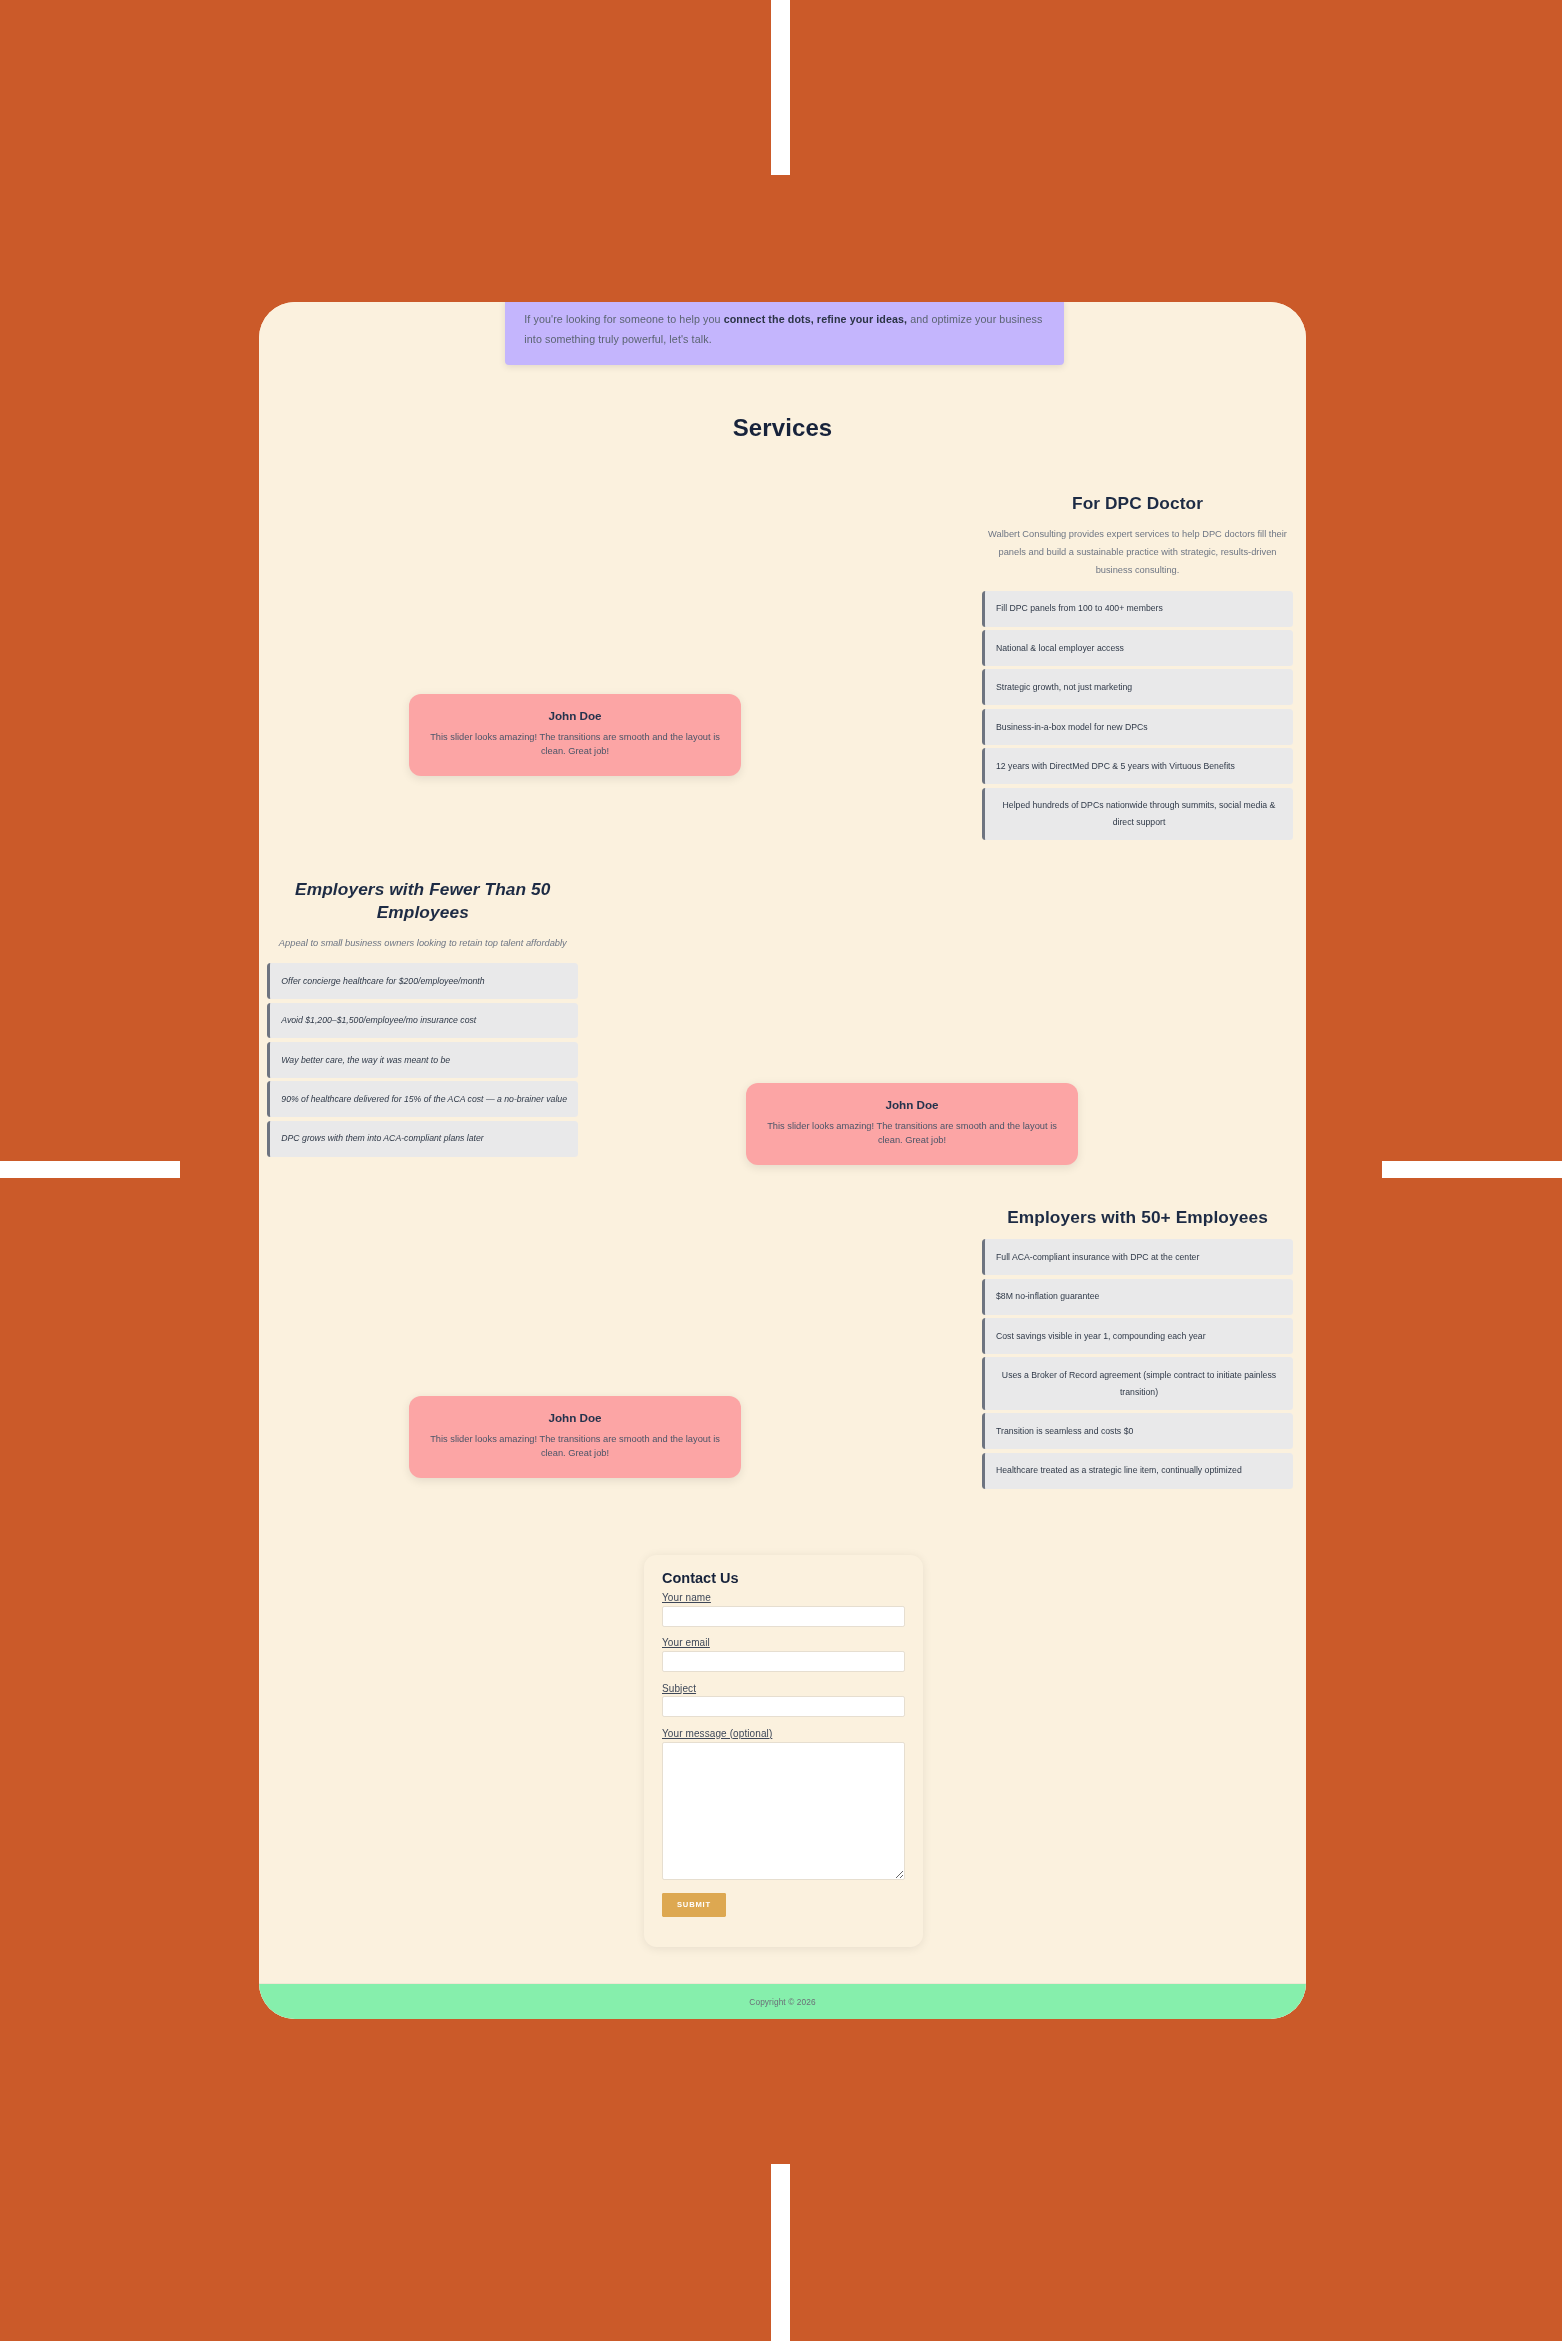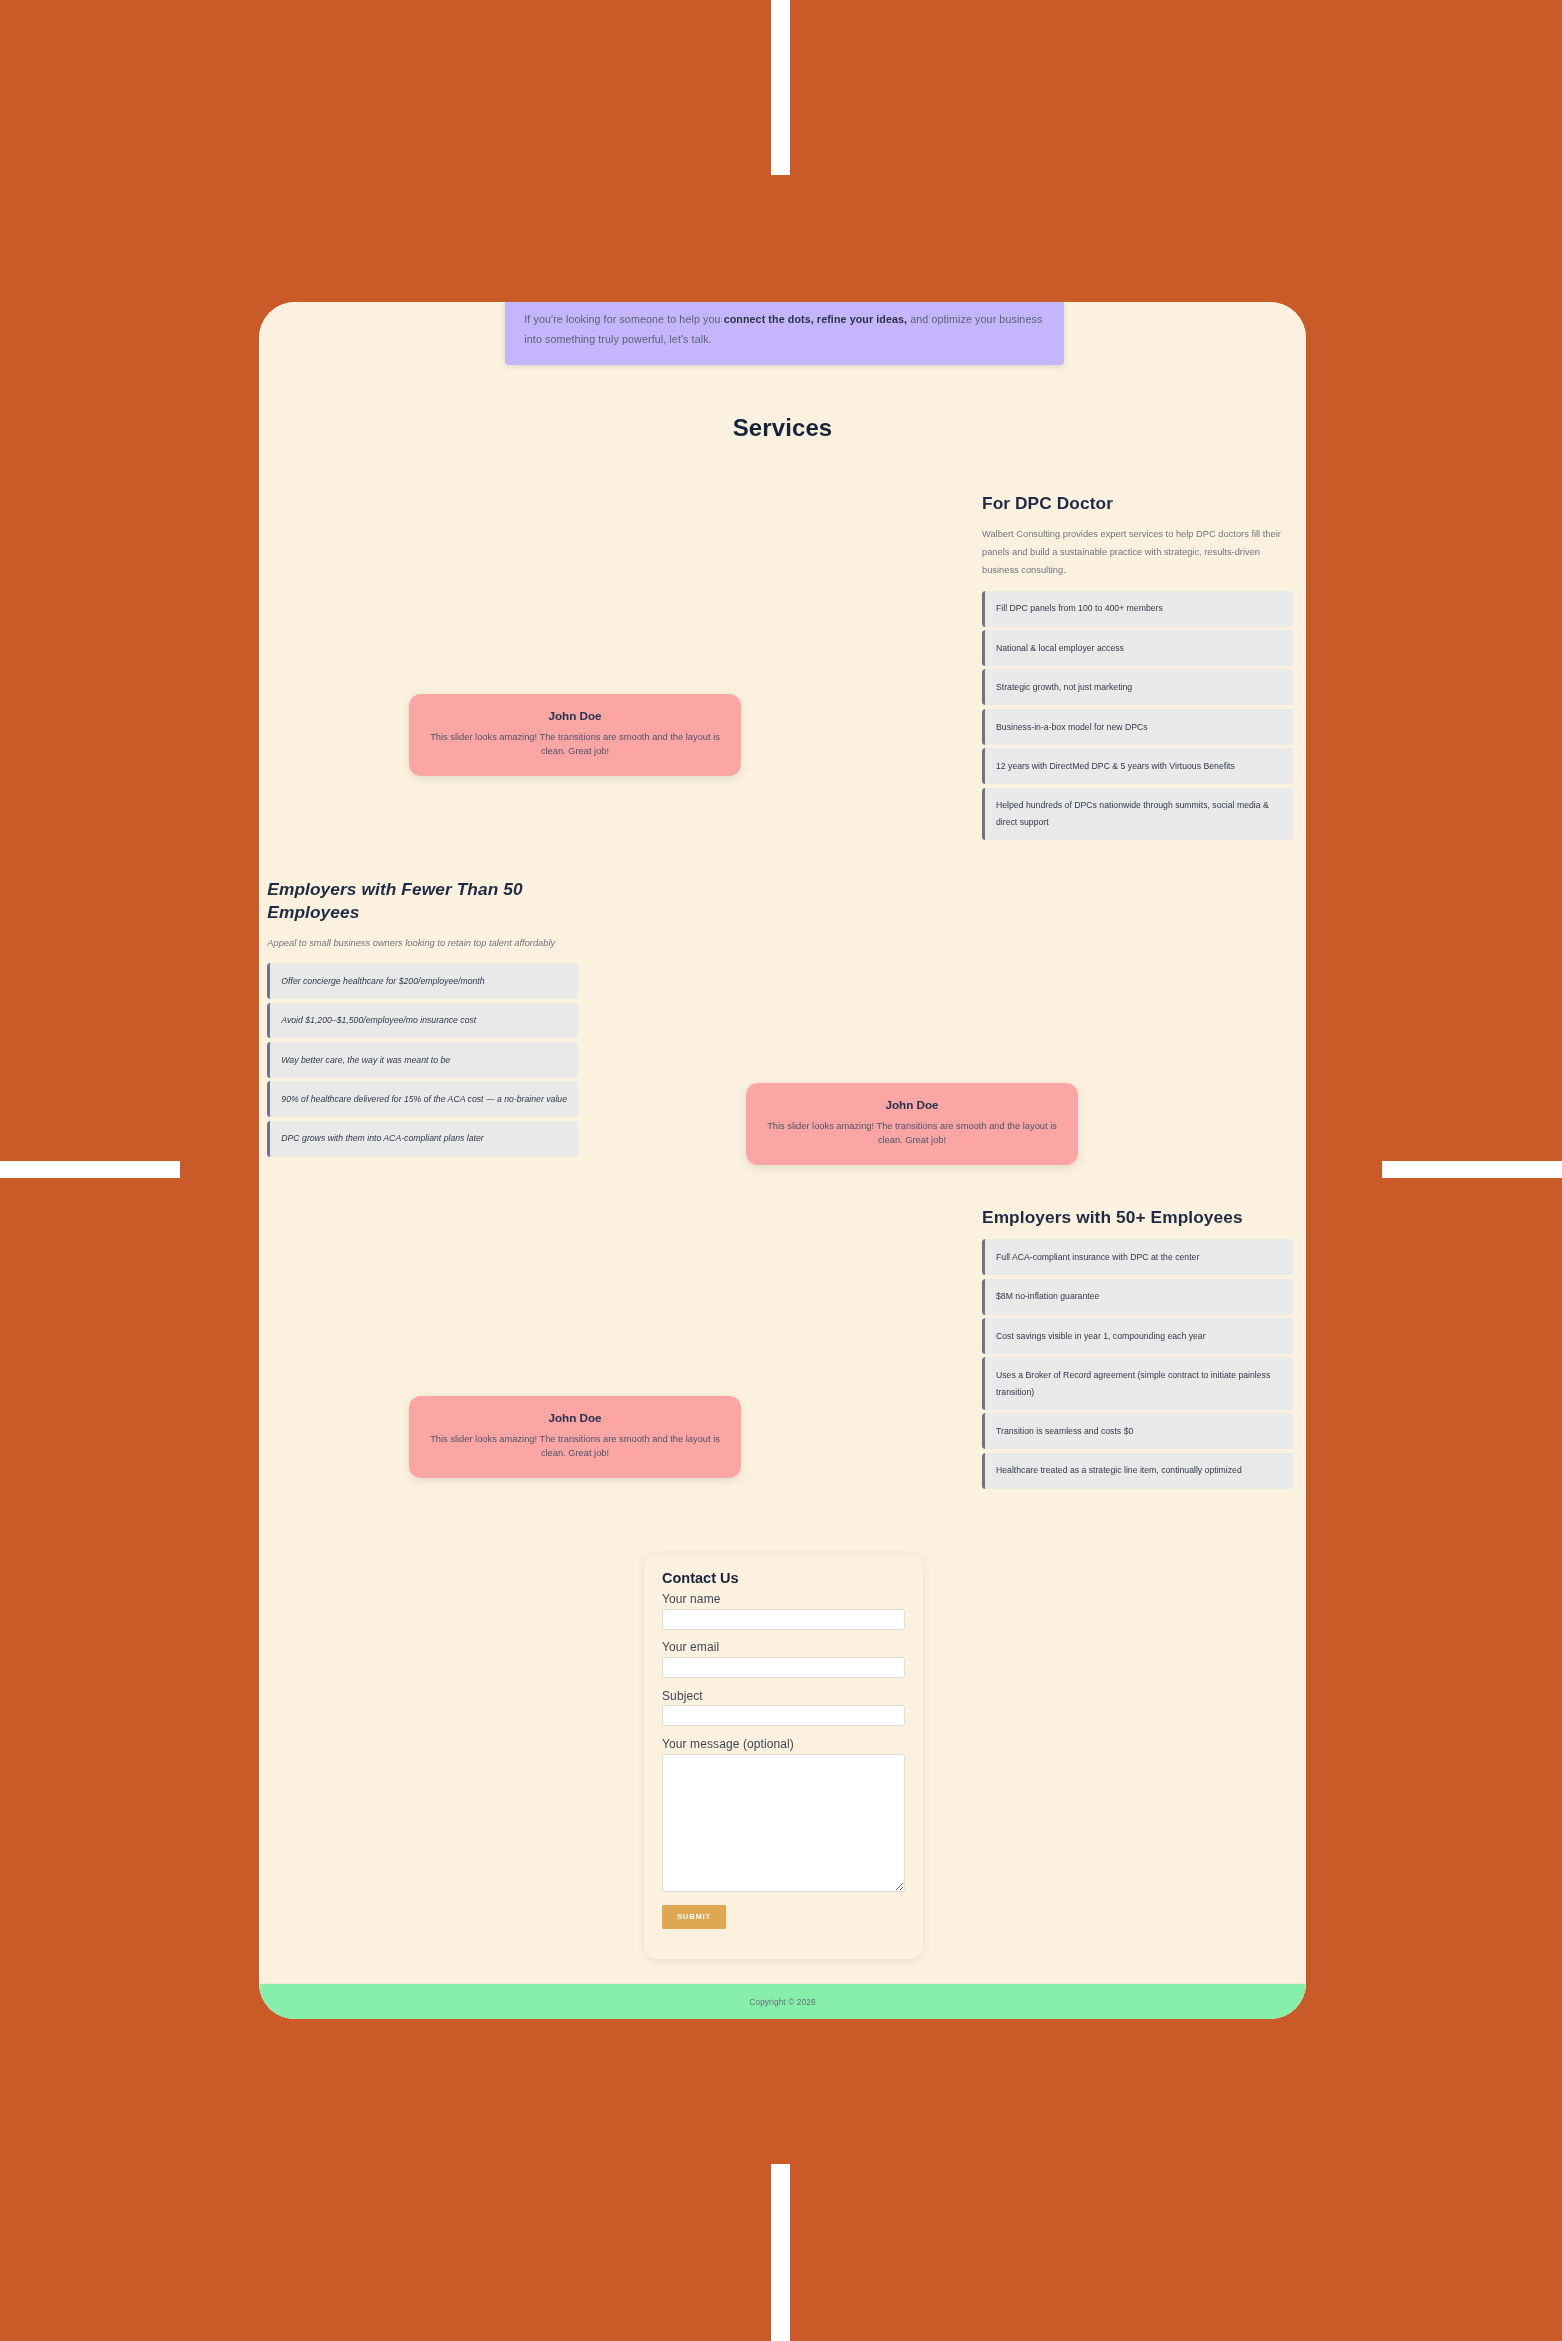--- a/index.html
+++ b/index.html
@@ -68,21 +68,21 @@
     left: 0; right: 0;
     top: 112px;
     text-align: center;
     font-size: 24px;
     font-weight: 700;
     color: #17233b;
     letter-spacing: 0.1px;
   }
 
   
-  .svc-block { position: absolute; width: 311px; }
+  .svc-block { position: absolute; width: 311px; text-align: center; }
   .svc-title {
     font-size: 17.3px;
     font-weight: 600;
     color: #1d2b44;
     letter-spacing: 0.1px;
     line-height: 1.32;
     margin-bottom: 10.4px;
   }
   .svc-sub {
     font-size: 9.3px;
@@ -147,24 +147,25 @@
   }
   #contact-title {
     text-align: left;
     font-size: 14.5px;
     font-weight: 600;
     color: #17233b;
     margin-bottom: 6.2px;
   }
   .field-label {
     display: block;
-    font-size: 12px;
+    font-size: 10px;
     color: #3d4758;
     margin-bottom: 2.8px;
     letter-spacing: 0.1px;
+    text-decoration: underline;
   }
   .field-input {
     display: block;
     width: 100%;
     height: 21px;
     background: #ffffff;
     border: 0.7px solid #e6ded0;
     border-radius: 2.1px;
     margin-bottom: 10.4px;
     font-family: "Liberation Sans", sans-serif;

